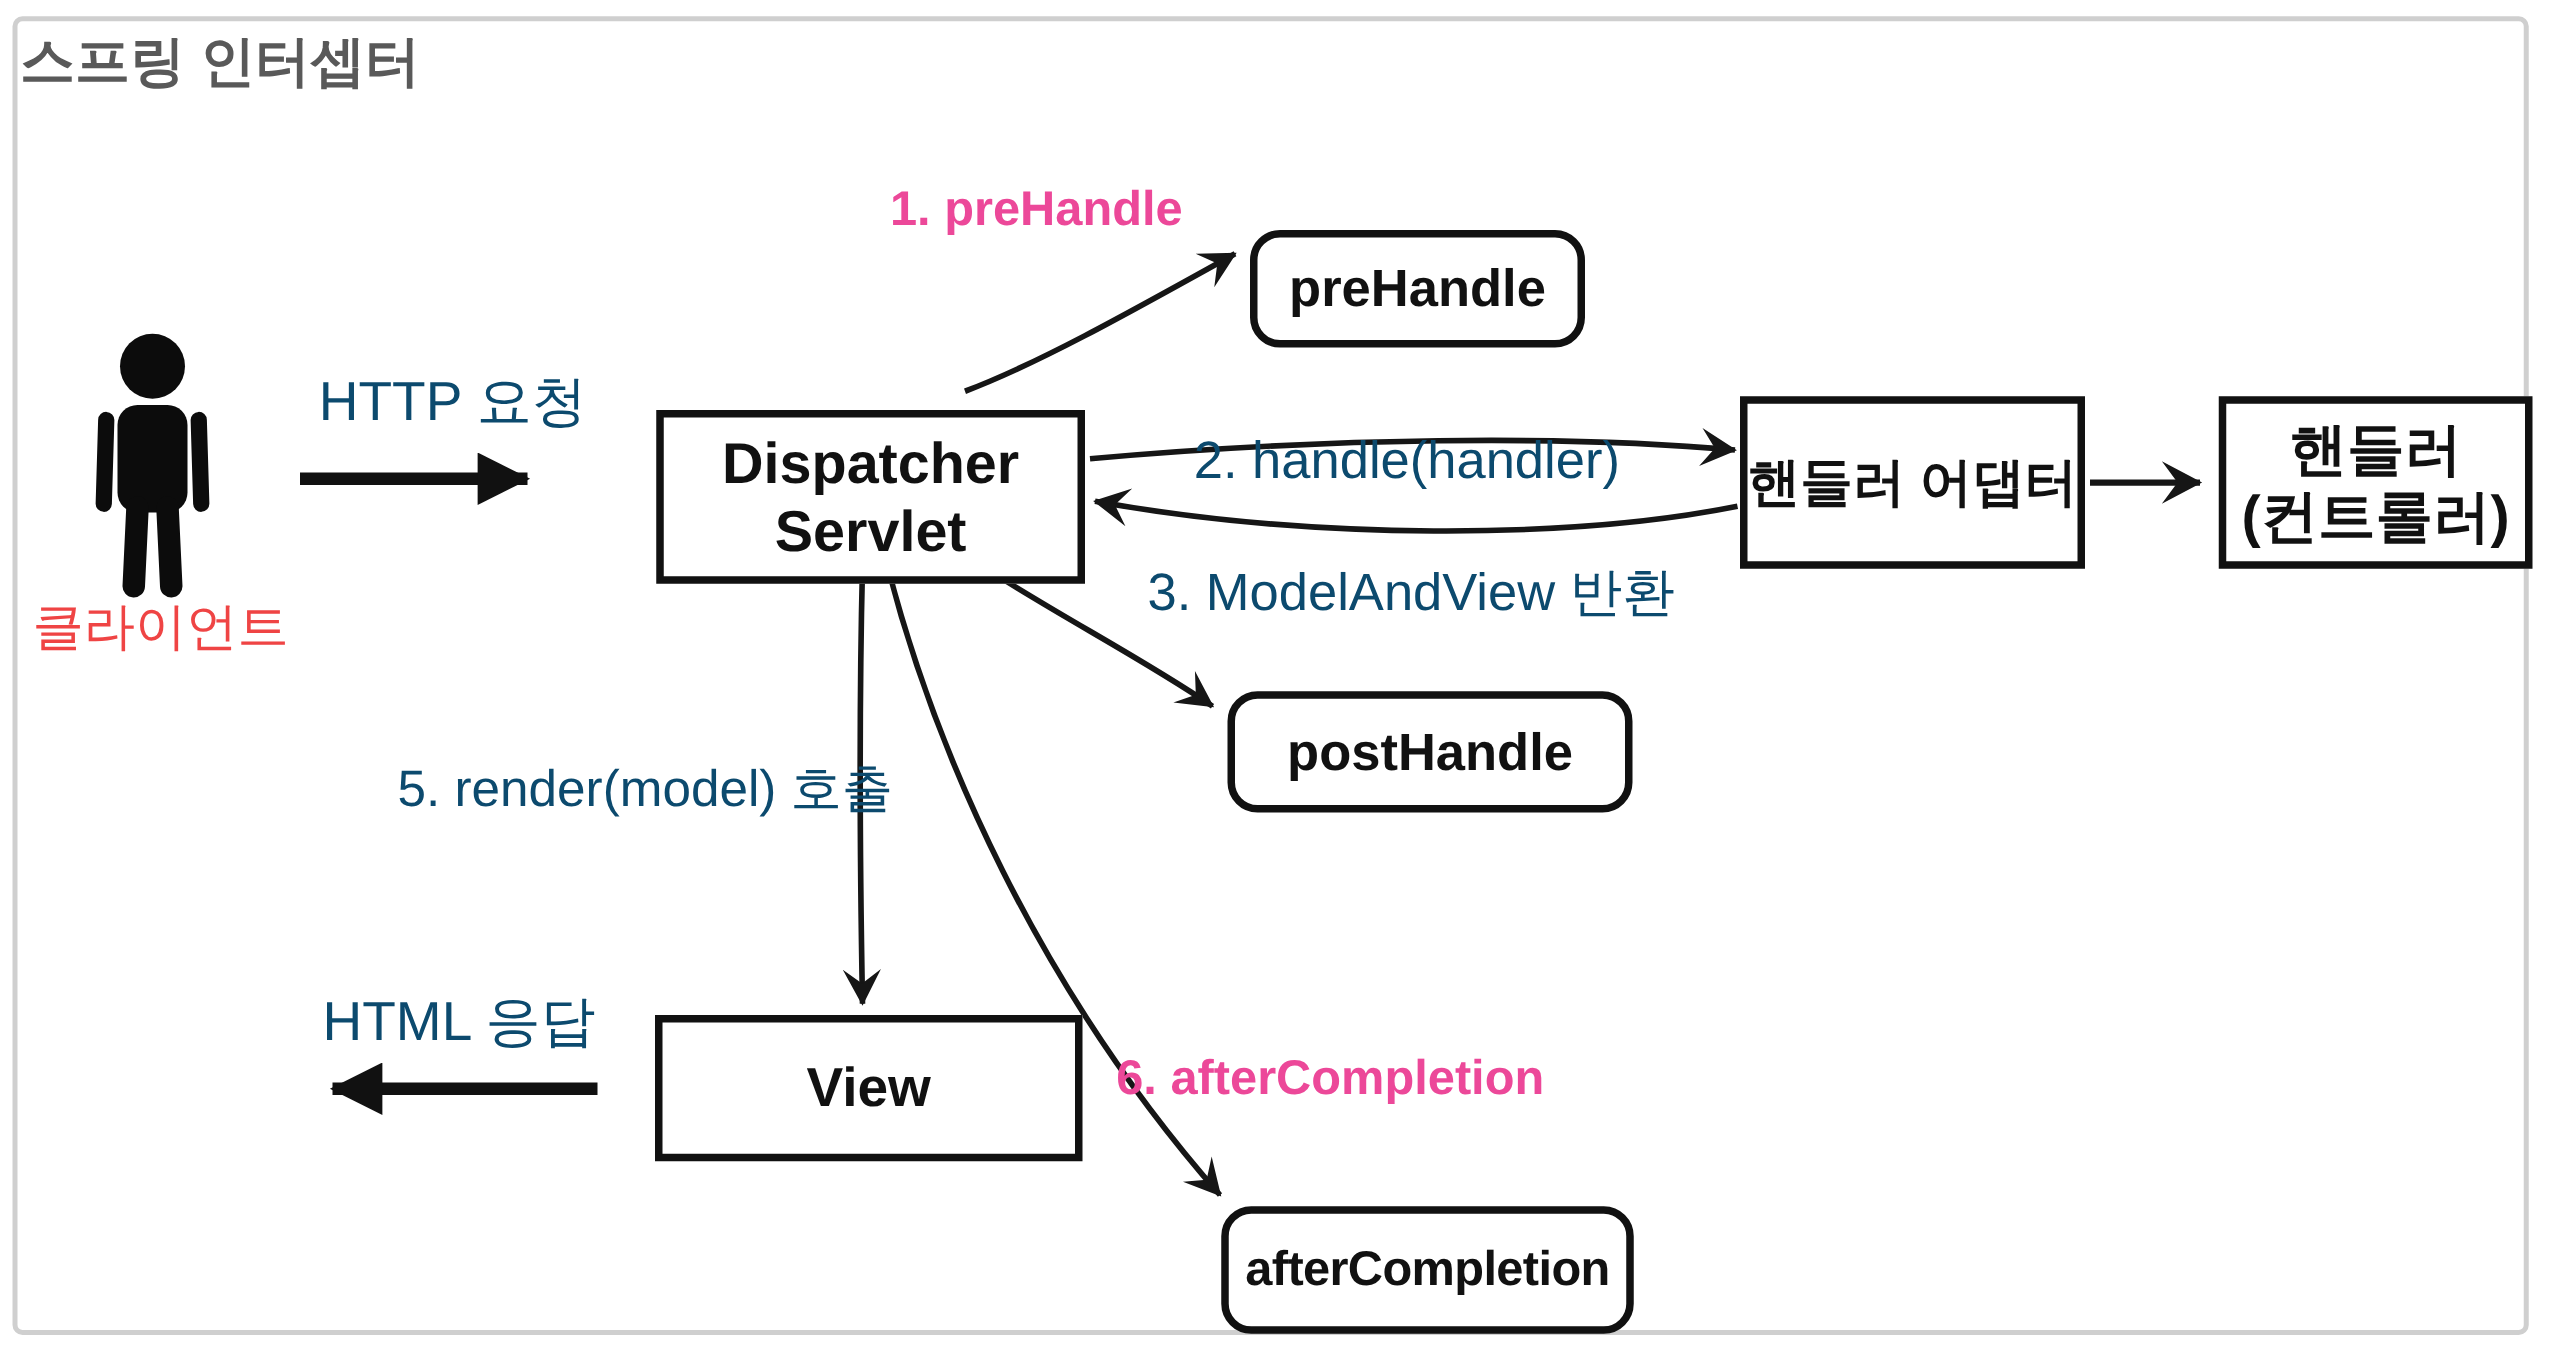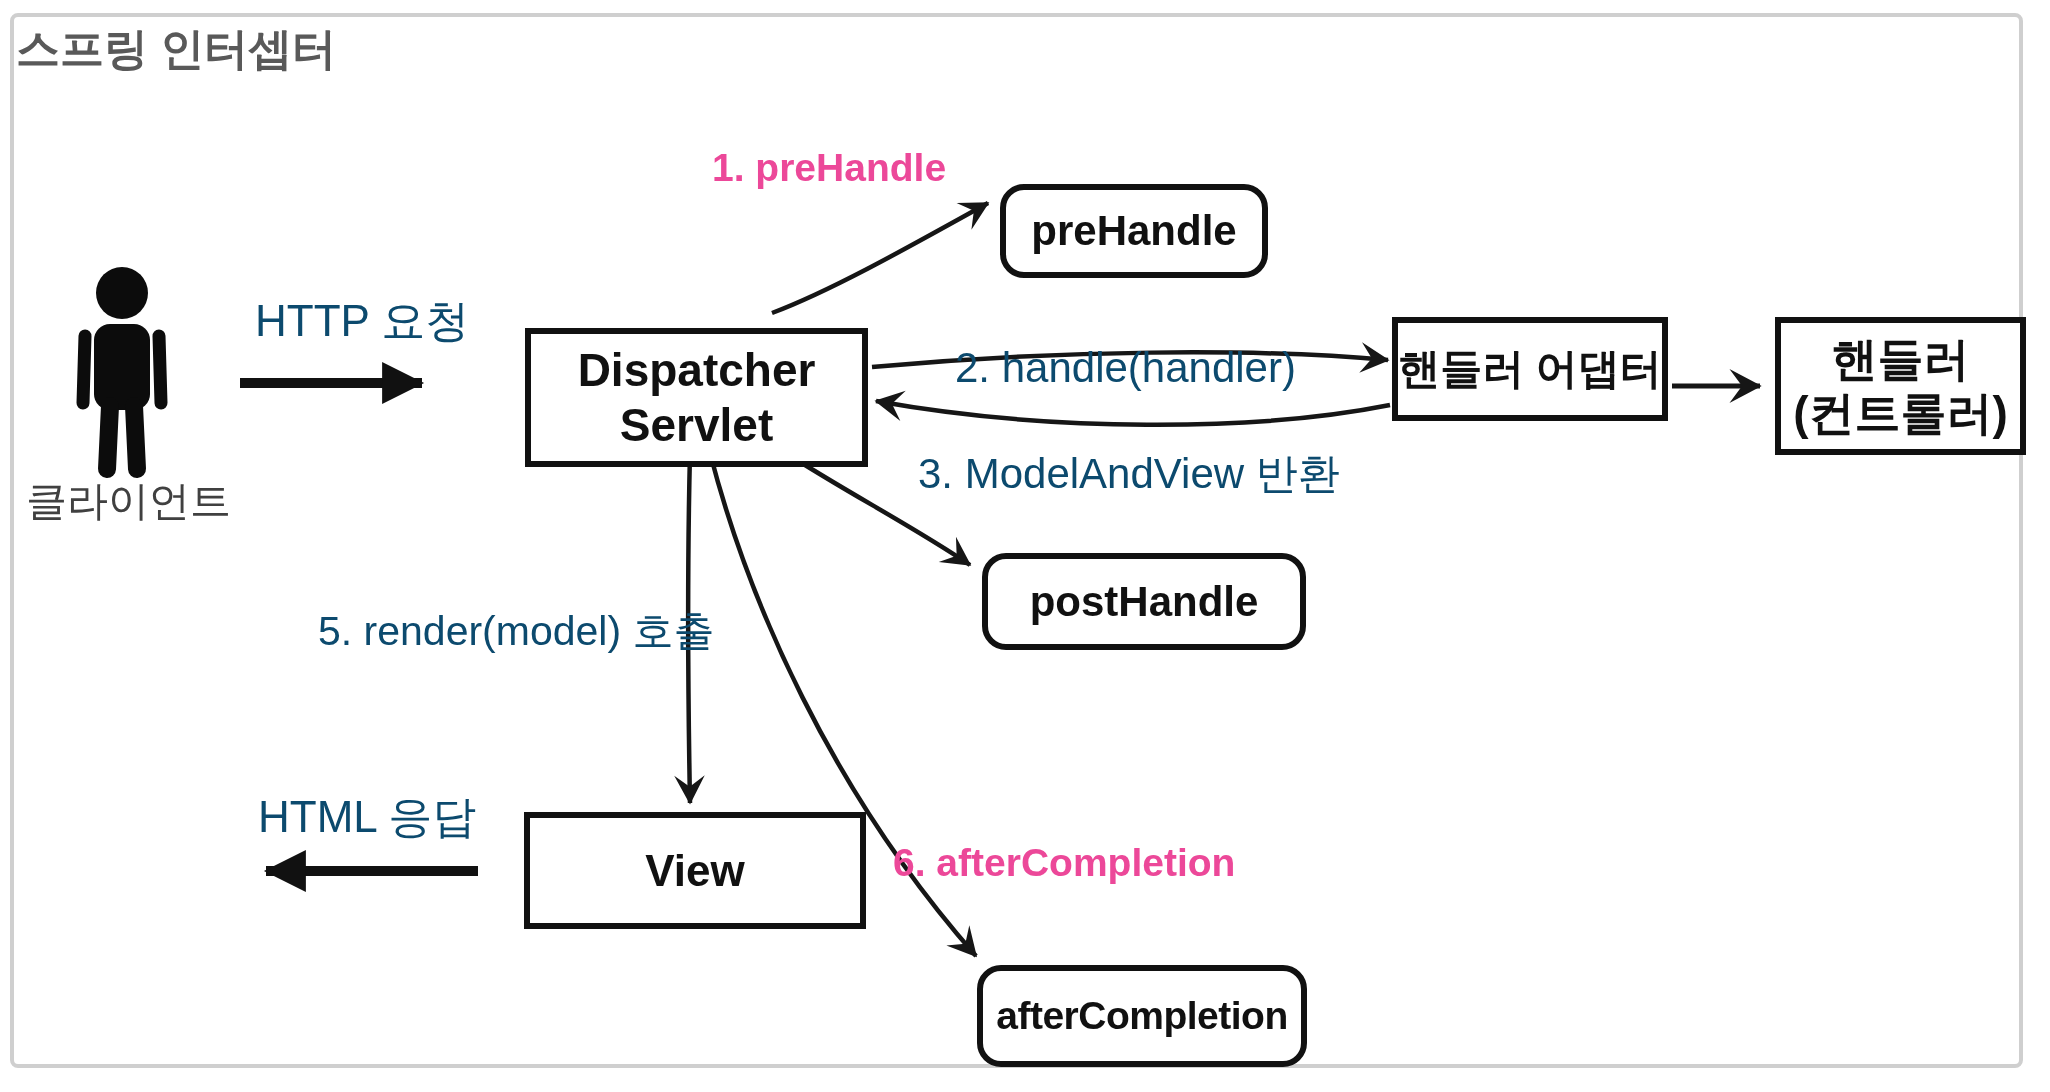--- a/index.html
+++ b/index.html
@@ -21,32 +21,32 @@
     display:flex;flex-direction:column;align-items:center;justify-content:center;
     font-weight:bold;color:#111111;text-align:center;white-space:nowrap;line-height:1.18;
   }
   .rounded{border-radius:24px;}
   .lbl{position:absolute;color:#0c4a6e;white-space:nowrap;}
   .lbl.bold{font-weight:bold;color:#ec4899;}
   #node-dispatcher{left:525px;top:328px;width:343px;height:139px;font-size:46px;}
   #node-prehandle{left:1000px;top:148px;width:268px;height:94px;font-size:42px;margin-top:36px;}
   #node-posthandle{left:982px;top:553px;width:324px;height:97px;font-size:42px;}
   #node-aftercompletion{left:977px;top:965px;width:330px;height:102px;font-size:39px;letter-spacing:-0.5px;}
-  #node-adapter{left:1392px;top:317px;width:276px;height:104px;font-size:42px;}
+  #node-adapter{left:1392px;top:317px;width:276px;height:138px;font-size:42px;}
   #node-handler{left:1775px;top:317px;width:251px;height:138px;font-size:46px;}
   #node-view{left:524px;top:812px;width:342px;height:117px;font-size:44px;}
   #label-step1{left:712px;top:146px;font-size:39px;}
   #label-step2{left:955px;top:306px;font-size:42px;margin-top:38px;}
   #label-step3{left:918px;top:446px;font-size:42px;}
   #label-step4{left:724px;top:580px;font-size:39px;}
   #label-step5{left:318px;top:604px;font-size:41px;}
   #label-step6{left:893px;top:841px;font-size:39px;}
   #label-http{left:255px;top:292px;font-size:44px;}
   #label-html{left:258px;top:788px;font-size:44px;}
-  #label-client{left:26px;top:474px;font-size:41px;color:#404040;}
+  #label-client{left:26px;top:474px;font-size:41px;color:#ef4444;}
 </style>
 </head>
 <body>
 
 <div id="stage">
 
   <div class="frame"></div>
 
   <div class="diagram-title">스프링 인터셉터</div>
 

